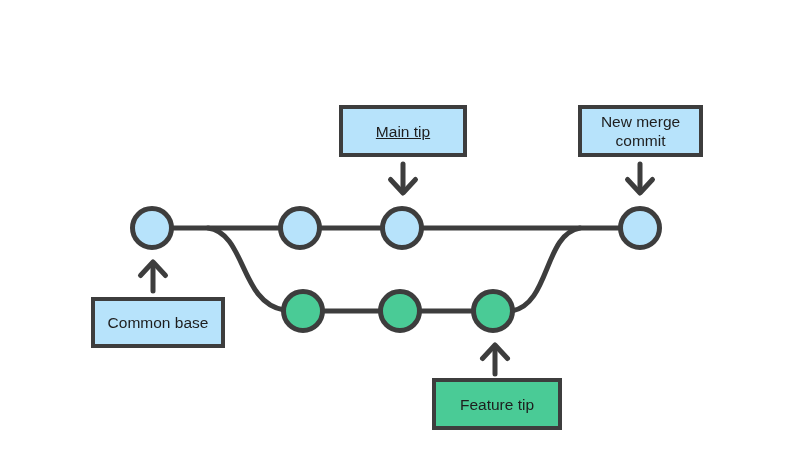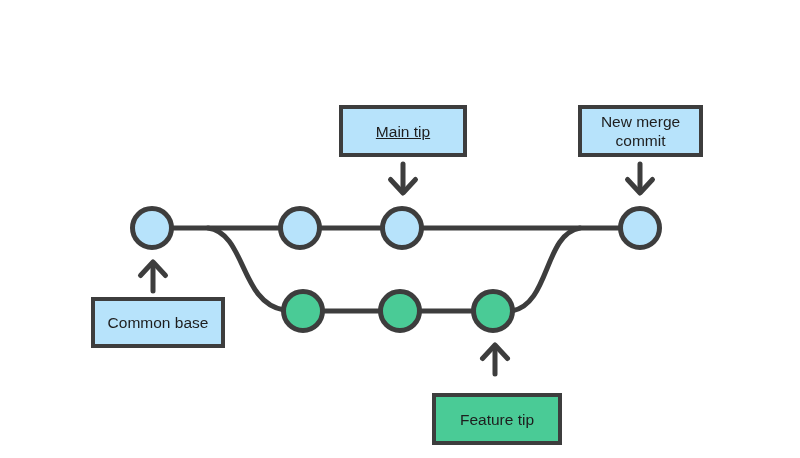--- a/index.html
+++ b/index.html
@@ -47,21 +47,21 @@
     display: flex;
     align-items: center;
     justify-content: center;
     text-align: center;
     font-size: 15.5px;
     line-height: 19px;
     color: var(--text);
     padding: 2px 6px;
   }
   .box.blue  { background: var(--blue); }
-  .box.green { background: var(--green); margin-top: 15px; }
+  .box.green { background: var(--green); }
 
   .box-main-tip    { left: 339px; top: 105px; width: 128px; height: 52px; text-decoration: underline; }
   .box-new-merge   { left: 578px; top: 105px; width: 125px; height: 52px; }
   .box-common-base { left:  91px; top: 297px; width: 134px; height: 51px; }
   .box-feature-tip { left: 432px; top: 378px; width: 130px; height: 52px; }
 </style>
 </head>
 <body>
 
 <div class="stage">

